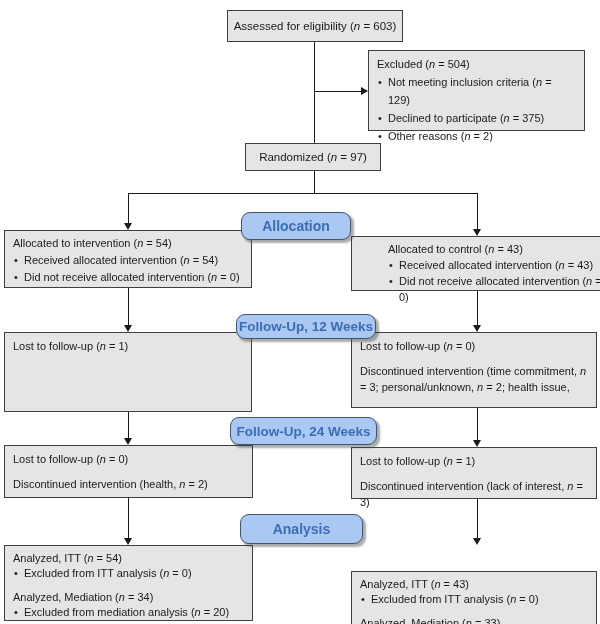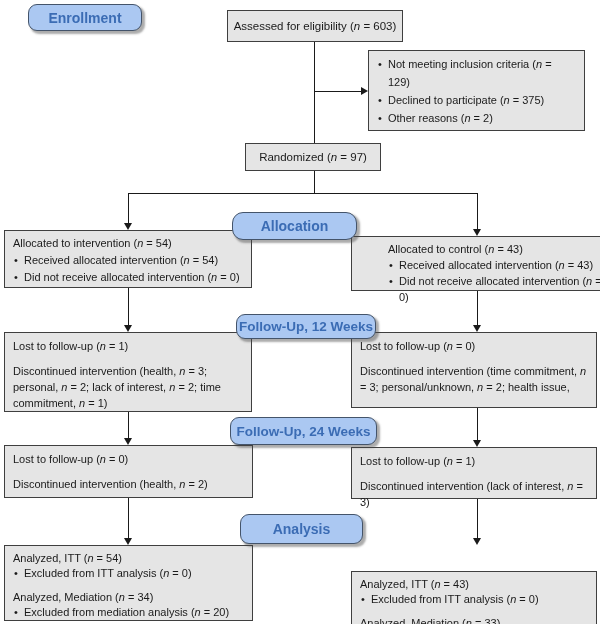--- a/index.html
+++ b/index.html
@@ -35,21 +35,21 @@
     border-left:7px solid #1a1a1a;
   }
   .bullet { position:relative; padding-left:11px; }
   .bullet::before { content:"\2022"; position:absolute; left:1px; }
   .gap { margin-top:9px; }
   .lh15 { line-height:15px; }
   i { font-style:italic; }
 
   
   #badge-enrollment { left:28px;  top:4px;   width:114px; height:27px; }
-  #badge-allocation { left:232px; top:212px; width:125px; height:28px;border-radius:11px; }
+  #badge-allocation { left:241px; top:212px; width:110px; height:28px; }
   #badge-followup12 { left:236px; top:314px; width:140px; height:25px; font-size:13.5px; }
   #badge-followup24 { left:230px; top:417px; width:147px; height:28px; font-size:13.5px; }
   #badge-analysis   { left:240px; top:514px; width:123px; height:30px; }
 
   #box-assessed   { left:227px; top:10px;  width:176px; height:32px; font-size:11.5px; }
   #box-excluded   { left:368px; top:50px;  width:217px; height:81px; line-height:18px; padding-top:4px; }
   #box-randomized { left:245px; top:143px; width:136px; height:28px; font-size:11.5px; }
 
   #box-alloc-left  { left:4px;   top:230px; width:248px; height:58px; line-height:17px; padding-top:4px; }
   #box-alloc-right { left:351px; top:236px; width:262px; height:55px; line-height:16px; padding-top:4px;padding-left:36px; }
@@ -84,31 +84,31 @@
   #ln-left-4  { left:128px; top:498px; height:40px; }
   #ar-left-4  { left:124px; top:538px; }
   #ln-right-4 { left:477px; top:499px; height:39px; }
   #ar-right-4 { left:473px; top:538px; }
 </style>
 </head>
 <body>
 
 <div id="canvas">
 
-  <div class="badge" id="badge-enrollment">Enrollment</div>
   <div class="badge" id="badge-allocation">Allocation</div>
   <div class="badge" id="badge-followup12">Follow-Up, 12 Weeks</div>
   <div class="badge" id="badge-followup24">Follow-Up, 24 Weeks</div>
   <div class="badge" id="badge-analysis">Analysis</div>
 
   <div class="box center" id="box-assessed">
     <span>Assessed for eligibility (<i>n</i> = 603)</span>
   </div>
 
   <div class="box" id="box-excluded">
+    <div>Excluded (<i>n</i> = 504)</div>
     <div class="bullet">Not meeting inclusion criteria (<i>n</i> = 129)</div>
     <div class="bullet">Declined to participate (<i>n</i> = 375)</div>
     <div class="bullet">Other reasons (<i>n</i> = 2)</div>
   </div>
 
   <div class="box center" id="box-randomized">
     <span>Randomized (<i>n</i> = 97)</span>
   </div>
 
   <div class="box" id="box-alloc-left">
@@ -118,21 +118,20 @@
   </div>
 
   <div class="box" id="box-alloc-right">
     <div>Allocated to control (<i>n</i> = 43)</div>
     <div class="bullet">Received allocated intervention (<i>n</i> = 43)</div>
     <div class="bullet">Did not receive allocated intervention (<i>n</i> = 0)</div>
   </div>
 
   <div class="box" id="box-f12-left">
     <div>Lost to follow-up (<i>n</i> = 1)</div>
-    <div class="gap">Discontinued intervention (health, <i>n</i> = 3; personal, <i>n</i> = 2; lack of interest, <i>n</i> = 2; time commitment, <i>n</i> = 1)</div>
   </div>
 
   <div class="box" id="box-f12-right">
     <div>Lost to follow-up (<i>n</i> = 0)</div>
     <div class="gap">Discontinued intervention (time commitment, <i>n</i> = 3; personal/unknown, <i>n</i> = 2; health issue,</div>
   </div>
 
   <div class="box" id="box-f24-left">
     <div>Lost to follow-up (<i>n</i> = 0)</div>
     <div class="gap">Discontinued intervention (health, <i>n</i> = 2)</div>

